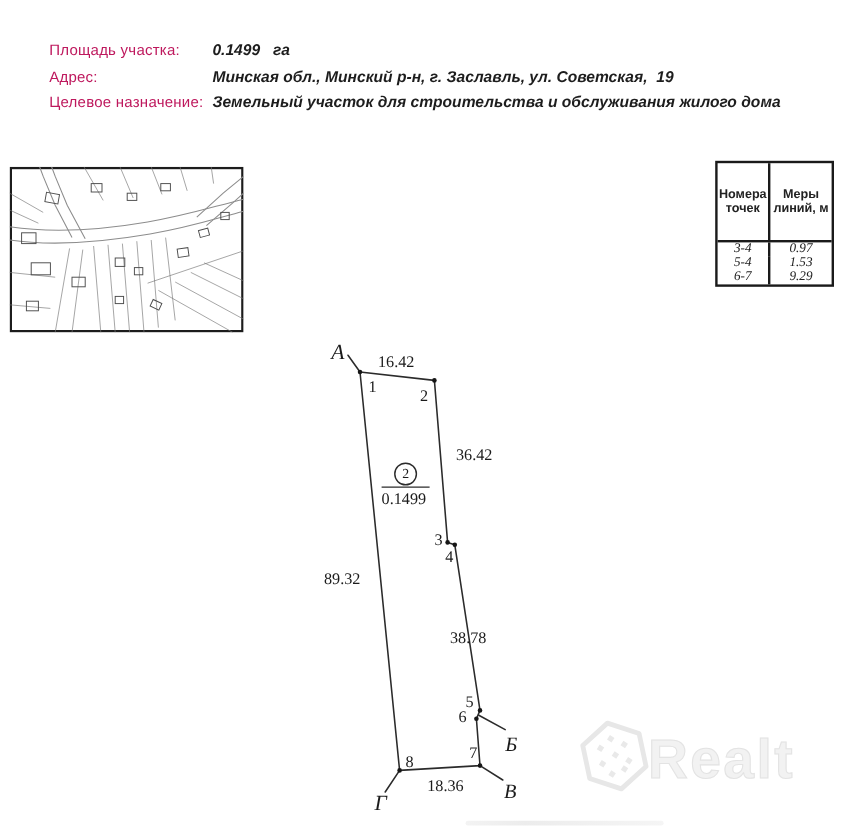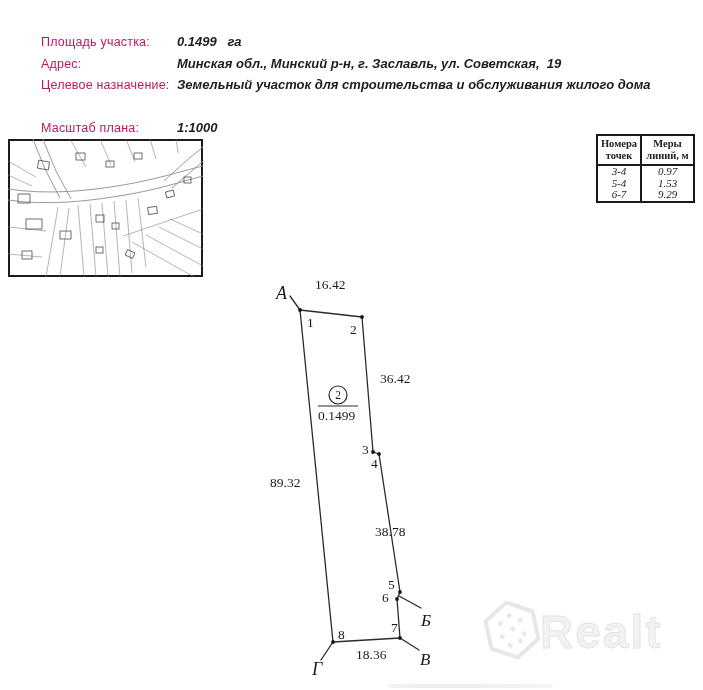--- a/index.html
+++ b/index.html
@@ -20,22 +20,22 @@
   }
   
   .map-thumb{position:absolute;left:8px;top:139px;width:195px;height:138px;}
   
   .mtable{
     position:absolute;left:596px;top:134px;width:99px;background:#fff;
     border:2px solid #1a1a1a;box-sizing:border-box;
   }
   .mt-head{display:flex;border-bottom:2px solid #1a1a1a;}
   .mt-head>div{
-    font-family:Liberation Serif, serif;font-weight:600;font-size:10.5px;
-    line-height:12px;color:#222;text-align:center;padding:2px 1px;box-sizing:border-box;
+    font-family:Liberation Sans, sans-serif;font-weight:600;font-size:10.5px;
+    line-height:12px;color:#222;text-align:center;padding:20px 1px;box-sizing:border-box;
   }
   .mt-col1{width:44px;border-right:2px solid #1a1a1a;}
   .mt-col2{flex:1;}
   .mt-row{display:flex;}
   .mt-row>div{
     font-family:"Liberation Serif",serif;font-style:italic;font-size:11px;
     line-height:11.5px;color:#222;text-align:center;box-sizing:border-box;
   }
   .mt-c1{width:44px;border-right:2px solid #1a1a1a;}
   .mt-c2{flex:1;}
@@ -65,24 +65,20 @@
     <div class="field-label">Площадь участка:</div>
     <div class="field-value">0.1499   га</div>
   </div>
   <div class="field-row" style="top:56px">
     <div class="field-label">Адрес:</div>
     <div class="field-value">Минская обл., Минский р-н, г. Заславль, ул. Советская,  19</div>
   </div>
   <div class="field-row" style="top:77px">
     <div class="field-label">Целевое назначение:</div>
     <div class="field-value">Земельный участок для строительства и обслуживания жилого дома</div>
-  </div>
-  <div class="field-row" style="top:120px">
-    <div class="field-label">Масштаб плана:</div>
-    <div class="field-value">1:1000</div>
   </div>
 
   <div class="map-thumb">
     <svg width="195" height="138" viewBox="0 0 195 138">
       <rect x="1" y="1" width="193" height="136" fill="#ffffff" stroke="#1c1c1c" stroke-width="2"></rect>
       <g stroke="#8d8d8d" stroke-width="0.9" fill="none">
         <path d="M0,50 C40,56 80,52 115,46 S170,33 195,27"></path>
         <path d="M0,61 C40,67 82,62 117,56 S172,43 195,37"></path>
         <path d="M52,59 L38,32 28,8 25,0"></path>
         <path d="M63,60 L48,32 38,8 35,0"></path>
@@ -168,21 +164,21 @@
       <circle cx="373" cy="452" r="1.9"></circle>
       <circle cx="379" cy="454" r="1.9"></circle>
       <circle cx="400" cy="592" r="1.9"></circle>
       <circle cx="397" cy="599" r="1.9"></circle>
       <circle cx="400" cy="638" r="1.9"></circle>
       <circle cx="333" cy="642" r="1.9"></circle>
     </g>
   </svg>
 
   <div class="pl it" style="left:276px;top:284px">А</div>
-  <div class="pl" style="left:315px;top:278px">16.42</div>
+  <div class="pl" style="left:315px;top:295px">16.42</div>
   <div class="pl" style="left:307px;top:316px">1</div>
   <div class="pl" style="left:350px;top:323px">2</div>
   <div class="pl" style="left:380px;top:372px">36.42</div>
   <div class="pl cnum" style="left:333px;top:390px">2</div>
   <div class="pl" style="left:318px;top:409px">0.1499</div>
   <div class="pl" style="left:362px;top:443px">3</div>
   <div class="pl" style="left:371px;top:457px">4</div>
   <div class="pl" style="left:270px;top:476px">89.32</div>
   <div class="pl" style="left:375px;top:525px">38.78</div>
   <div class="pl" style="left:388px;top:578px">5</div>

